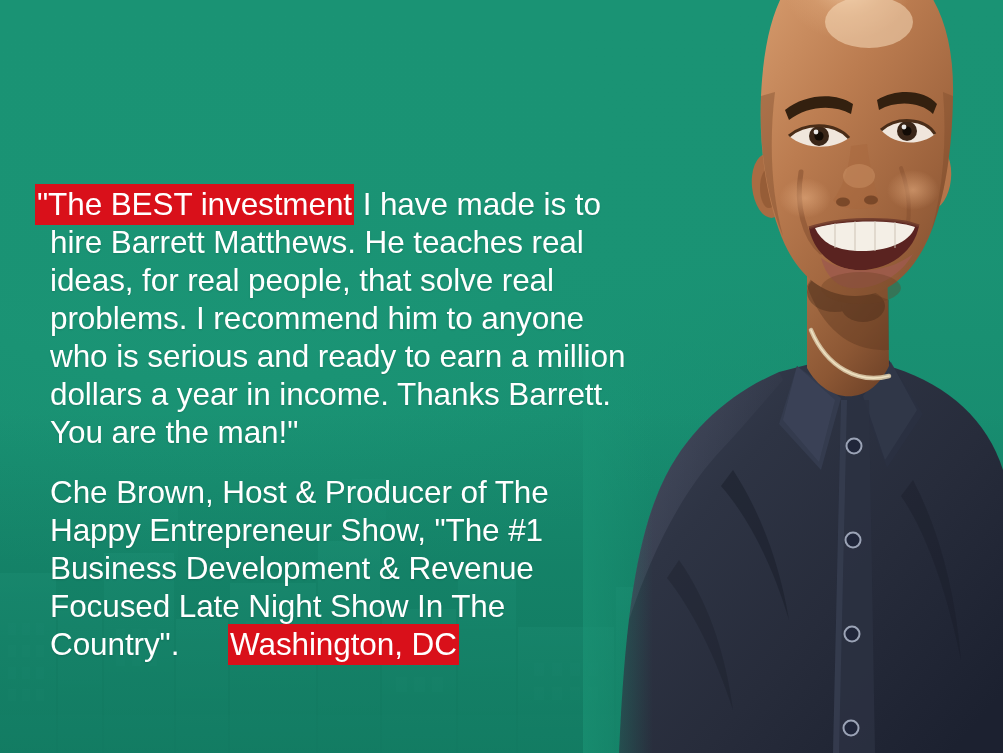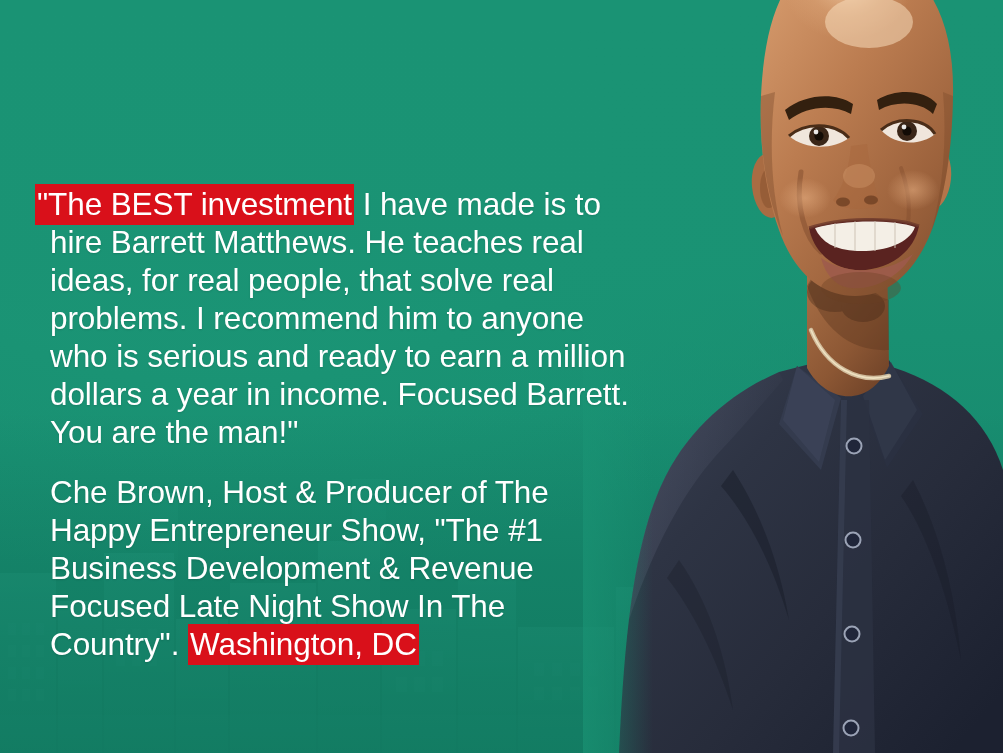--- a/index.html
+++ b/index.html
@@ -85,20 +85,21 @@
   }
 
   .hl {
     background:#d9101a;
     color:#ffffff;
     box-shadow:0 0 0 0 #d9101a;
     padding:2px 2px 3px 2px;
     box-decoration-break:clone;
     -webkit-box-decoration-break:clone;
     text-shadow:none;
+    margin-left:40px;
   }
   .hl-lead { margin-left:0; }
 
   
   .quote-text { margin-left:15px; text-indent:-15px; }
   .attrib-text { margin-left:15px; }
 </style>
 </head>
 <body>
 
@@ -379,19 +380,19 @@
 
         <ellipse cx="278" cy="288" rx="40" ry="16" fill="#6b3f23" opacity="0.35"></ellipse>
       </g>
 
       <rect x="0" y="0" width="70" height="753" fill="url(#edgeSoft)"></rect>
     </svg>
   </div>
 
   <div id="quote-block">
 
-    <p class="quote-text"><span class="hl hl-lead">"The BEST investment</span><span> I have made is to hire Barrett Matthews. He teaches real ideas, for real people, that solve real problems. I recommend him to anyone who is serious and ready to earn a million dollars a year in income. Focused Barrett. You are the man!"</span></p>
+    <p class="quote-text"><span class="hl hl-lead">"The BEST investment</span><span> I have made is to hire Barrett Matthews. He teaches real ideas, for real people, that solve real problems. I recommend him to anyone who is serious and ready to earn a million dollars a year in income. Thanks Barrett. You are the man!"</span></p>
 
     <p class="attrib-text"><span>Che Brown, Host &amp; Producer of The Happy Entrepreneur Show, "The #1 Business Development &amp; Revenue Focused Late Night Show In The Country".</span><span> </span><span class="hl">Washington, DC</span></p>
 
   </div>
 
 </div>
 
 </body></html>

